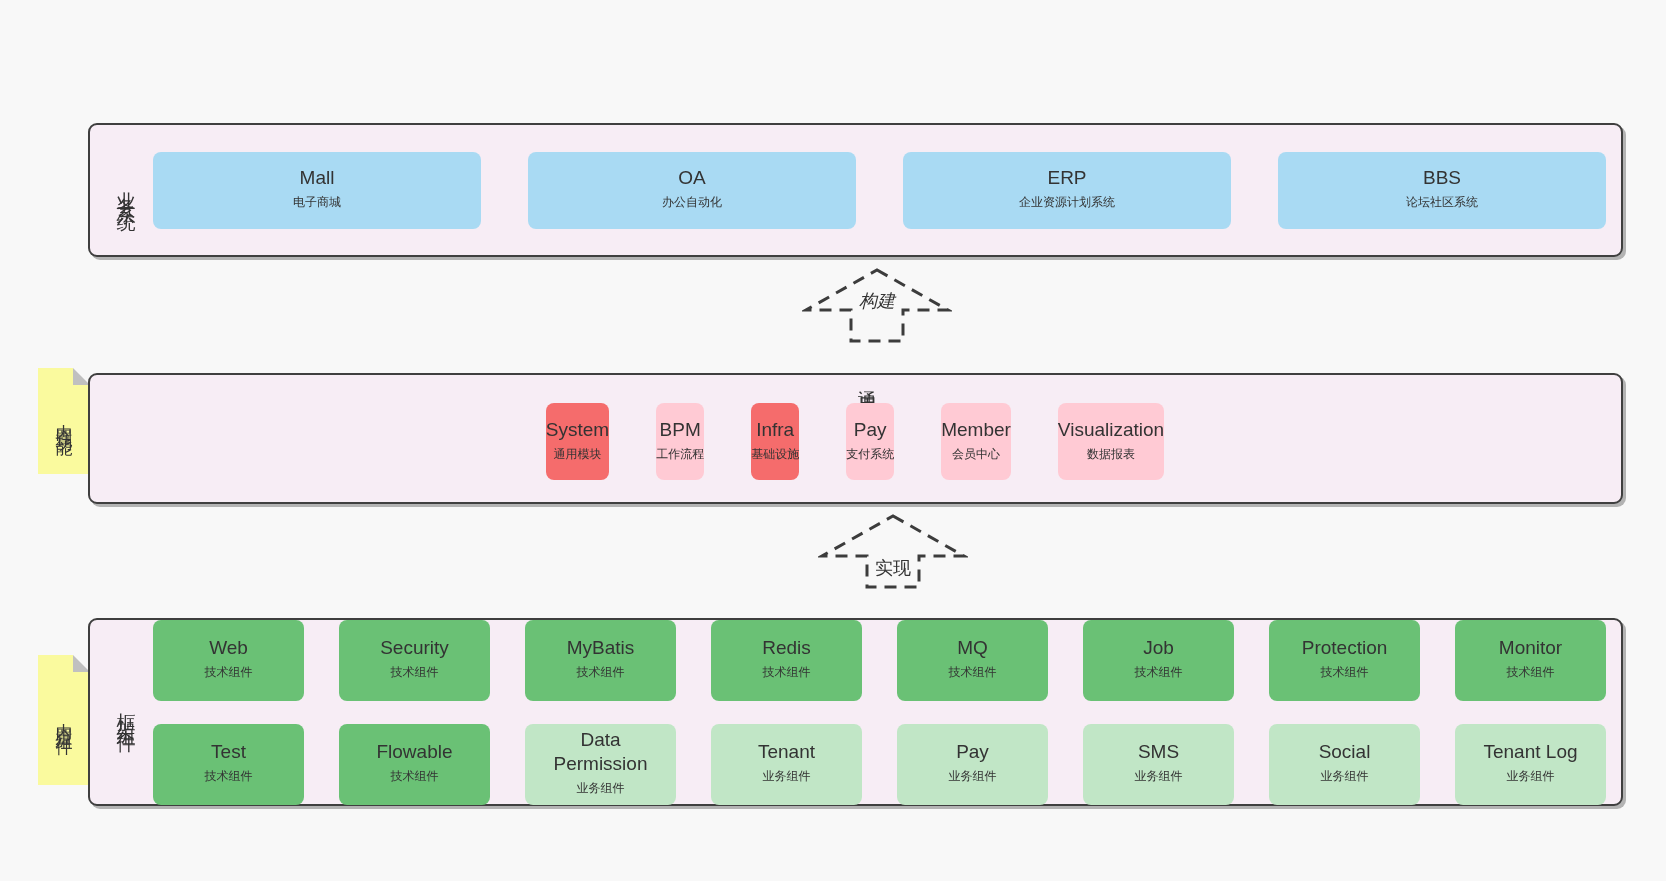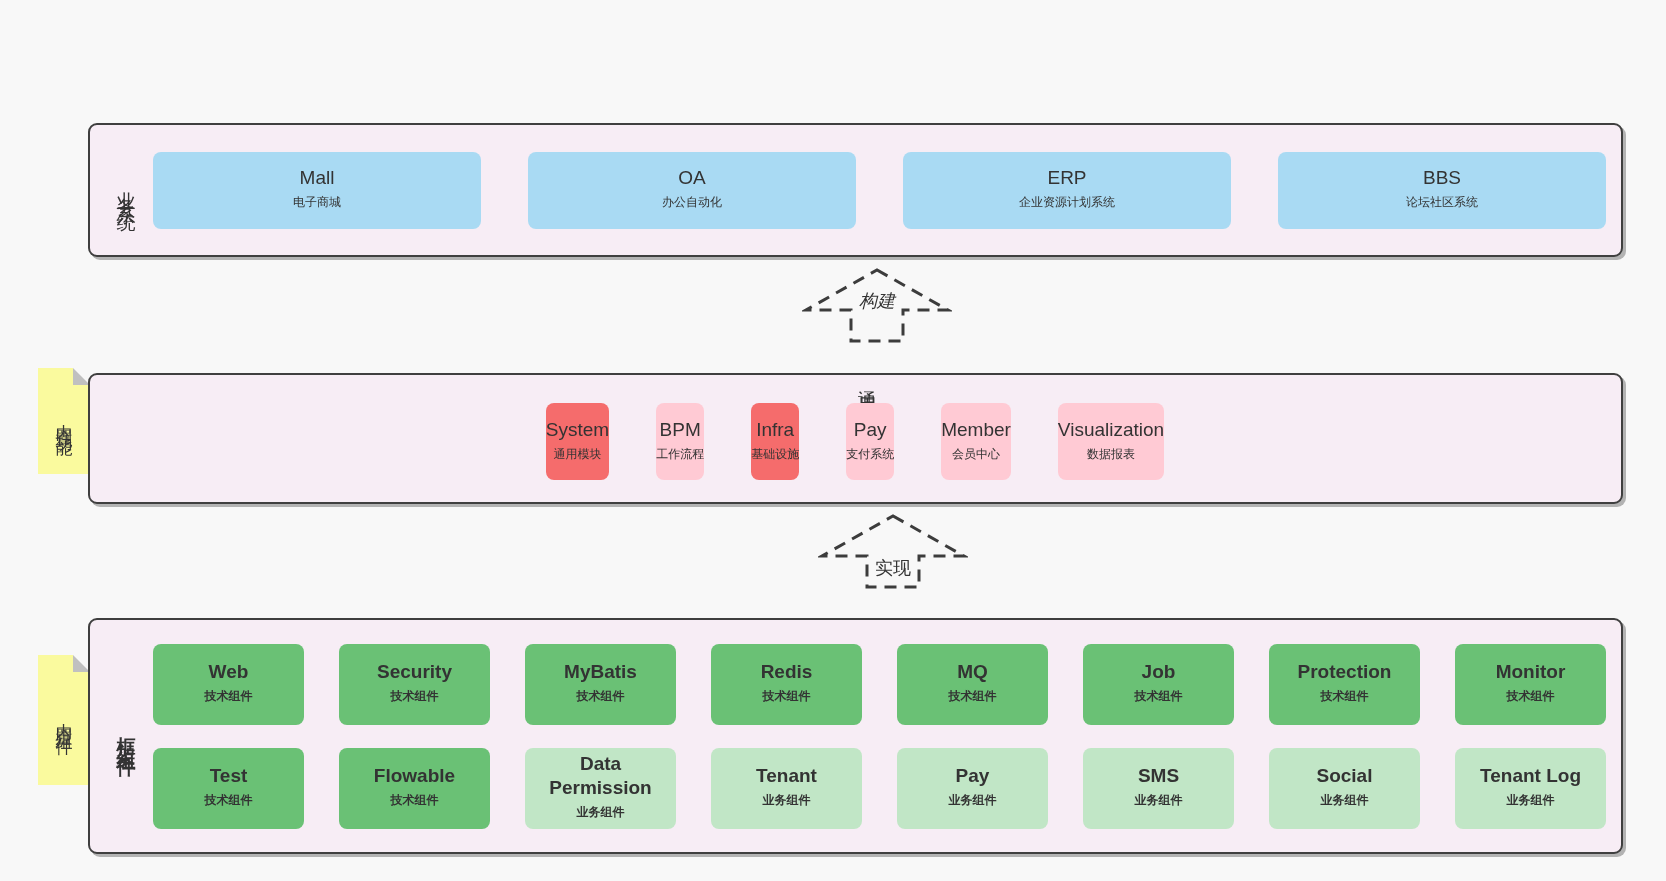--- a/index.html
+++ b/index.html
@@ -138,21 +138,21 @@
       <polygon points="75,4 146,44 101,44 101,75 49,75 49,44 4,44" fill="none" stroke="#3c3c3c" stroke-width="3" stroke-dasharray="12 8"></polygon>
     </svg>
   </div>
   <div class="arrow-label" style="left:893px;top:555px;">实现</div>
 
   <div class="sticky" style="top:655px;height:130px;">
     <div class="fold"></div>
     <span class="vtext">内置组件</span>
   </div>
 
-  <section class="band" style="top:618px;height:236px;font-weight:bold;">
+  <section class="band" style="top:618px;height:188px;">
     <div class="band-label">框架组件</div>
     <div class="rows2">
       <div class="boxes cols8">
         <div class="box green-dark h81">
           <span class="name">Web</span>
           <span class="desc">技术组件</span>
         </div>
         <div class="box green-dark h81">
           <span class="name">Security</span>
           <span class="desc">技术组件</span>

